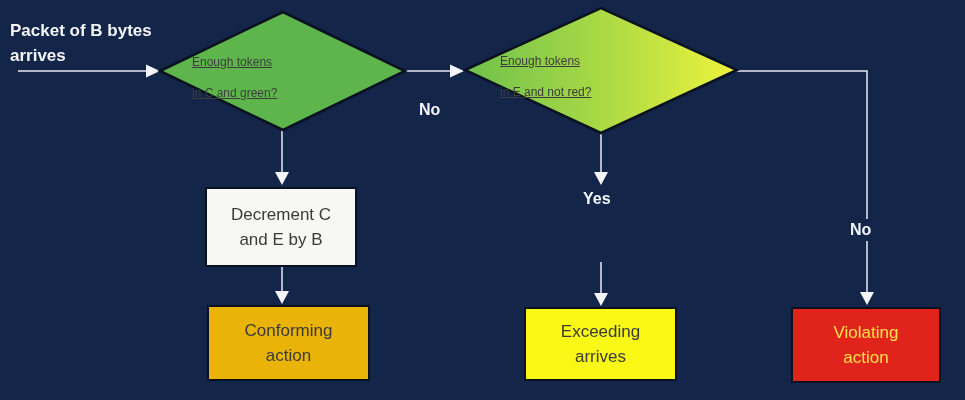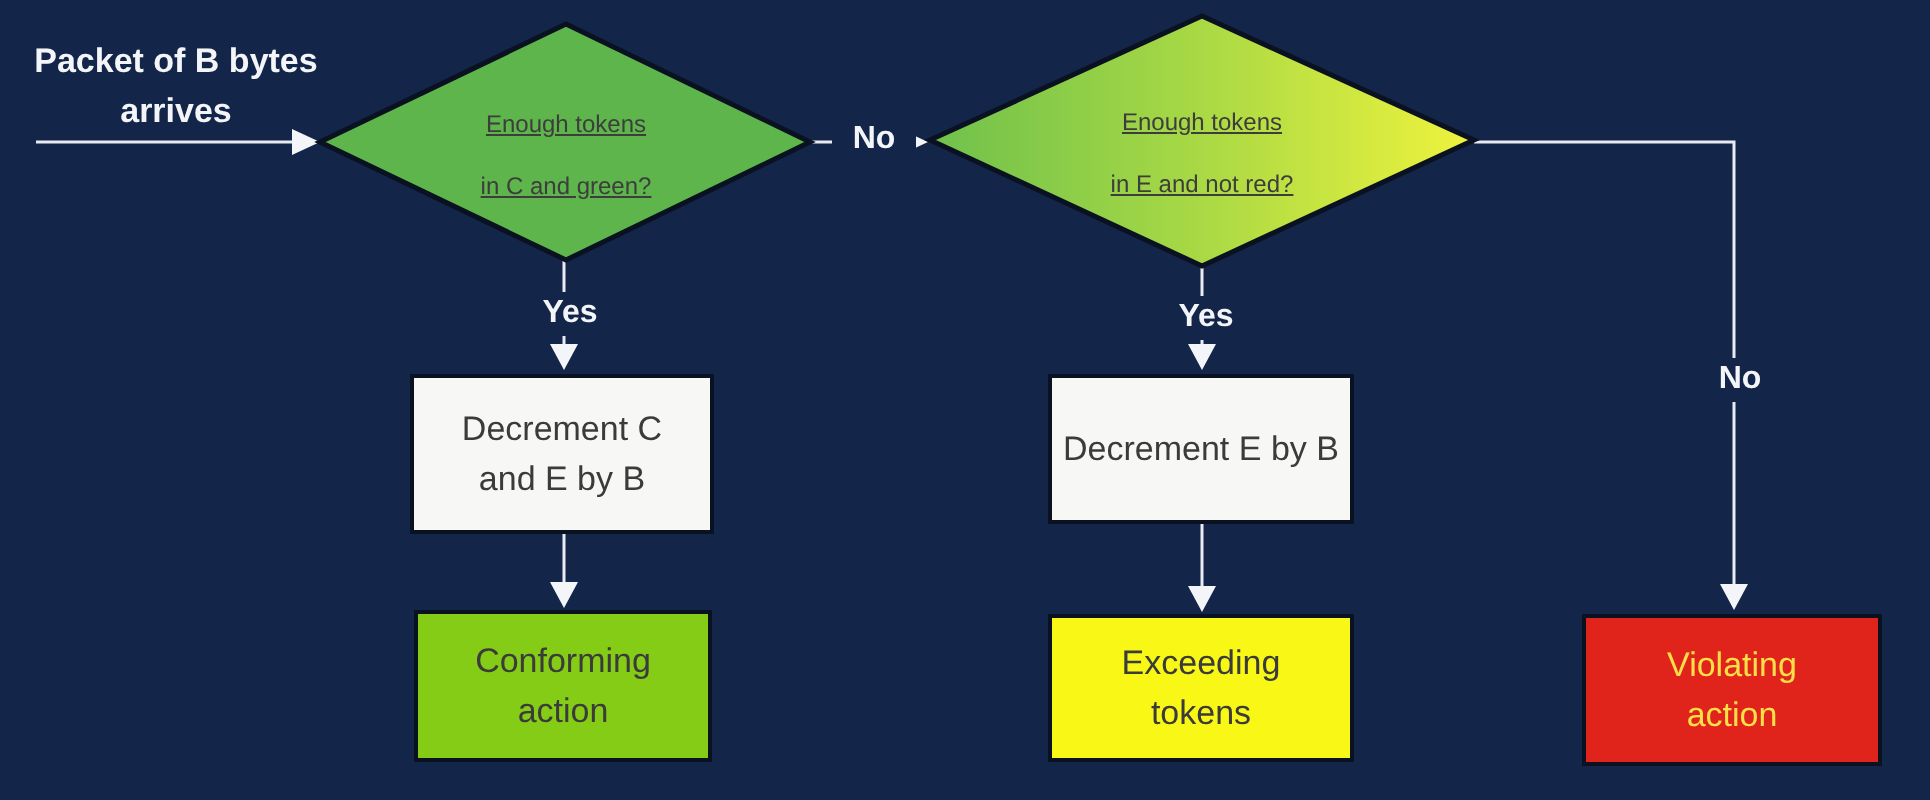--- a/index.html
+++ b/index.html
@@ -5,53 +5,53 @@
   html,body { margin:0; padding:0; background:#13264a; }
   #canvas {
     position: relative;
     width: 965px; height: 400px;
     background: #13264a;
     font-family: "Liberation Sans", "DejaVu Sans", sans-serif;
     overflow: hidden;
   }
   #connectors { position:absolute; left:0; top:0; width:965px; height:400px; }
 
-  .txt { position:absolute; white-space:pre-line; text-align:center; }
+  .txt { position:absolute; white-space:pre-line; text-align:left; }
 
   .start-label {
     left:10px; top:18px; width:156px;
     color:#f4f5f8; font-size:17px; font-weight:600; line-height:25px;
   }
 
   .diamond-label {
     color:#3d3d3d; font-size:12px; font-weight:500; line-height:31px;text-decoration:underline;
   }
   .d1-label { left:192px; top:47px; width:182px; }
   .d2-label { left:500px; top:46px; width:202px; }
 
   .edge-label {
     color:#f4f5f8; font-size:16px; font-weight:700; line-height:22px;
-    background:#13264a; padding:0 3px;
+    background:#13264a; padding:0 3px;margin-top:40px;
   }
   .lbl-no-mid   { left:416px; top:59px;  width:36px; }
   .lbl-yes-1    { left:262px; top:146px; width:40px; }
   .lbl-yes-2    { left:580px; top:148px; width:40px; }
   .lbl-no-right { left:847px; top:179px; width:40px; }
 
   .node {
     position:absolute; box-sizing:border-box;
     border:2px solid #0a1222;
     display:flex; align-items:center; justify-content:center;
     text-align:center; white-space:pre-line;
     color:#3b3b3b; font-size:17px; line-height:25px;
   }
   .process { background:#f7f7f6; }
   .box-decrement-ce { left:205px; top:187px; width:152px; height:80px; }
   .box-decrement-e  { left:524px; top:187px; width:153px; height:75px; }
-  .box-conforming   { left:207px; top:305px; width:149px; height:76px; background:#84cc16; }
+  .box-conforming   { left:207px; top:305px; width:163px; height:76px; background:#eab308; }
   .box-exceeding    { left:524px; top:307px; width:153px; height:74px; background:#f8f715; }
   .box-violating    { left:791px; top:307px; width:150px; height:76px; background:#e0241c; color:#fde047; }
 </style>
 </head>
 <body>
 
 <div id="canvas">
 
   <svg id="connectors" viewBox="0 0 965 400" xmlns="http://www.w3.org/2000/svg">
     <defs>
@@ -95,22 +95,21 @@
   <div class="txt diamond-label d2-label">Enough tokens
 in E and not red?</div>
 
   <div class="txt edge-label lbl-no-mid">No</div>
   <div class="txt edge-label lbl-yes-1">Yes</div>
   <div class="txt edge-label lbl-yes-2">Yes</div>
   <div class="txt edge-label lbl-no-right">No</div>
 
   <div class="node process box-decrement-ce">Decrement C
 and E by B</div>
-  <div class="node process box-decrement-e">Decrement E by B</div>
 
   <div class="node box-conforming">Conforming
 action</div>
   <div class="node box-exceeding">Exceeding
-tokens</div>
+arrives</div>
   <div class="node box-violating">Violating
 action</div>
 
 </div>
 
 </body></html>

